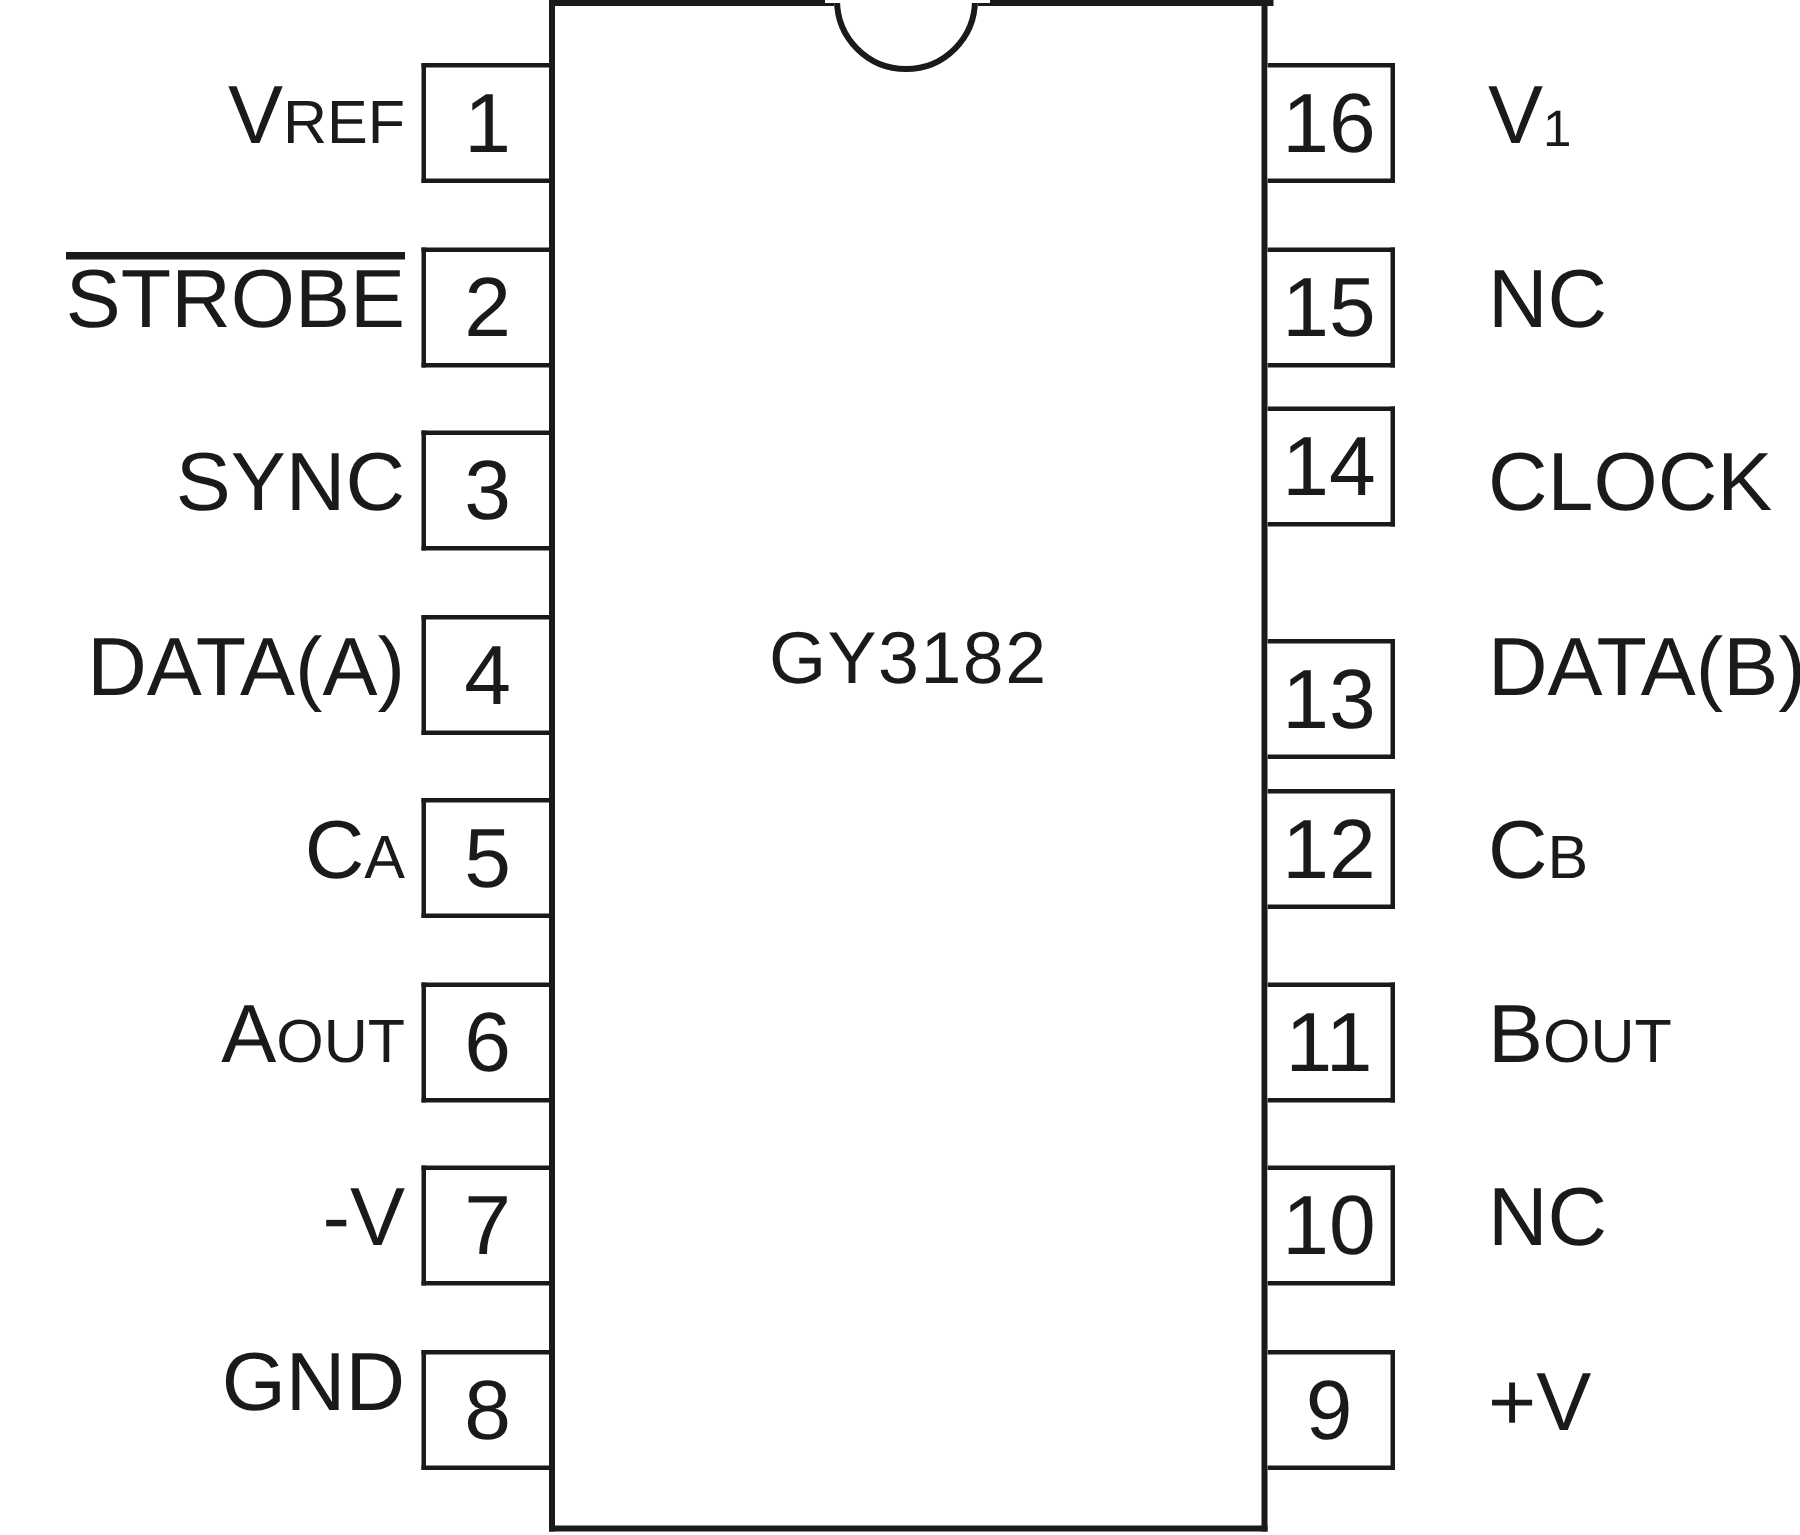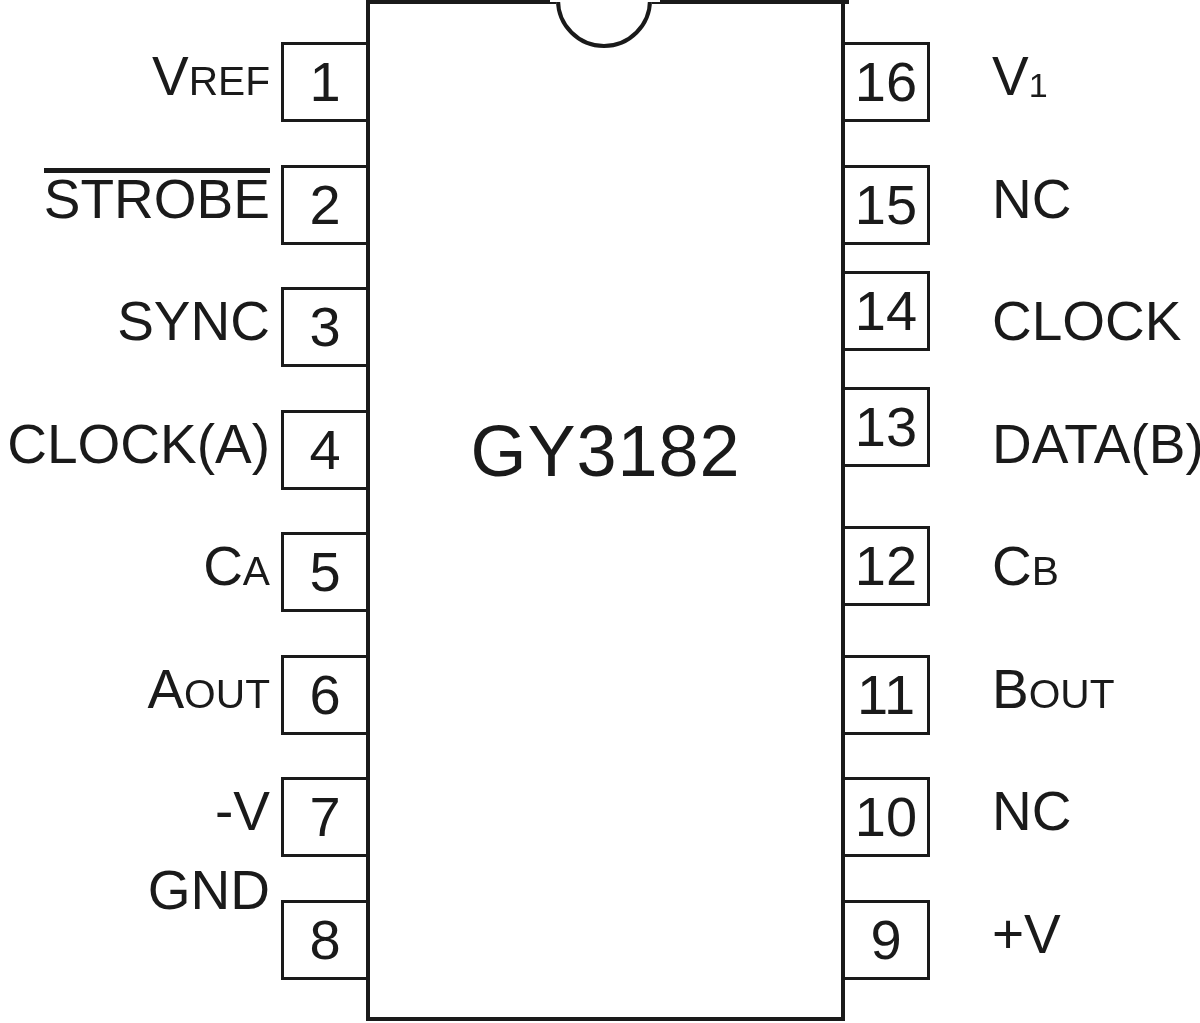--- a/index.html
+++ b/index.html
@@ -62,21 +62,21 @@
     height: 12px;
     background: #ffffff;
   }
 
   .chip-label {
     position: absolute;
     left: 366px;
     top: 415px;
     width: 479px;
     text-align: center;
-    font-size: 72px;
+    font-size: 49px;
     letter-spacing: 1px;
     line-height: 1;
     color: #1a1a1a;
     white-space: nowrap;
   }
 
   
   .pin-box {
     position: absolute;
     width: 85px;
@@ -148,38 +148,38 @@
   <div class="chip-label">GY3182</div>
 
   <div id="pins-left">
       <div class="pin-box left" style="top: 42px;">1</div>
       <div class="pin-label left" style="top: 42px;">V<span class="sc">REF</span></div>
       <div class="pin-box left" style="top: 164.5px;">2</div>
       <div class="pin-label left" style="top: 164.5px;"><span class="ovl">STROBE</span></div>
       <div class="pin-box left" style="top: 287px;">3</div>
       <div class="pin-label left" style="top: 287px;">SYNC</div>
       <div class="pin-box left" style="top: 409.5px;">4</div>
-      <div class="pin-label left" style="top: 409.5px;">CLOCK(A)</div>
+      <div class="pin-label left" style="top: 409.5px;">DATA(A)</div>
       <div class="pin-box left" style="top: 532px;">5</div>
       <div class="pin-label left" style="top: 532px;">C<span class="sc">A</span></div>
       <div class="pin-box left" style="top: 654.5px;">6</div>
       <div class="pin-label left" style="top: 654.5px;">A<span class="sc">OUT</span></div>
       <div class="pin-box left" style="top: 777px;">7</div>
       <div class="pin-label left" style="top: 777px;">-V</div>
       <div class="pin-box left" style="top: 899.5px;">8</div>
-      <div class="pin-label left" style="top: 856px;">GND</div>
+      <div class="pin-label left" style="top: 887px;">GND</div>
     </div>
   <div id="pins-right">
       <div class="pin-box right" style="top: 42px;">16</div>
       <div class="pin-label right" style="top: 42px;">V<span class="sub1">1</span></div>
       <div class="pin-box right" style="top: 164.5px;">15</div>
       <div class="pin-label right" style="top: 164.5px;">NC</div>
       <div class="pin-box right" style="top: 271px;">14</div>
       <div class="pin-label right" style="top: 287px;">CLOCK</div>
-      <div class="pin-box right" style="top: 387px; text-align: center;">13</div>
+      <div class="pin-box right" style="top: 426px; text-align: center;">13</div>
       <div class="pin-label right" style="top: 409.5px;">DATA(B)</div>
       <div class="pin-box right" style="top: 526px;">12</div>
       <div class="pin-label right" style="top: 532px;">C<span class="sc">B</span></div>
       <div class="pin-box right" style="top: 654.5px;">11</div>
       <div class="pin-label right" style="top: 654.5px;">B<span class="sc">OUT</span></div>
       <div class="pin-box right" style="top: 777px;">10</div>
       <div class="pin-label right" style="top: 777px;">NC</div>
       <div class="pin-box right" style="top: 899.5px;">9</div>
       <div class="pin-label right" style="top: 899.5px;">+V</div>
     </div>

